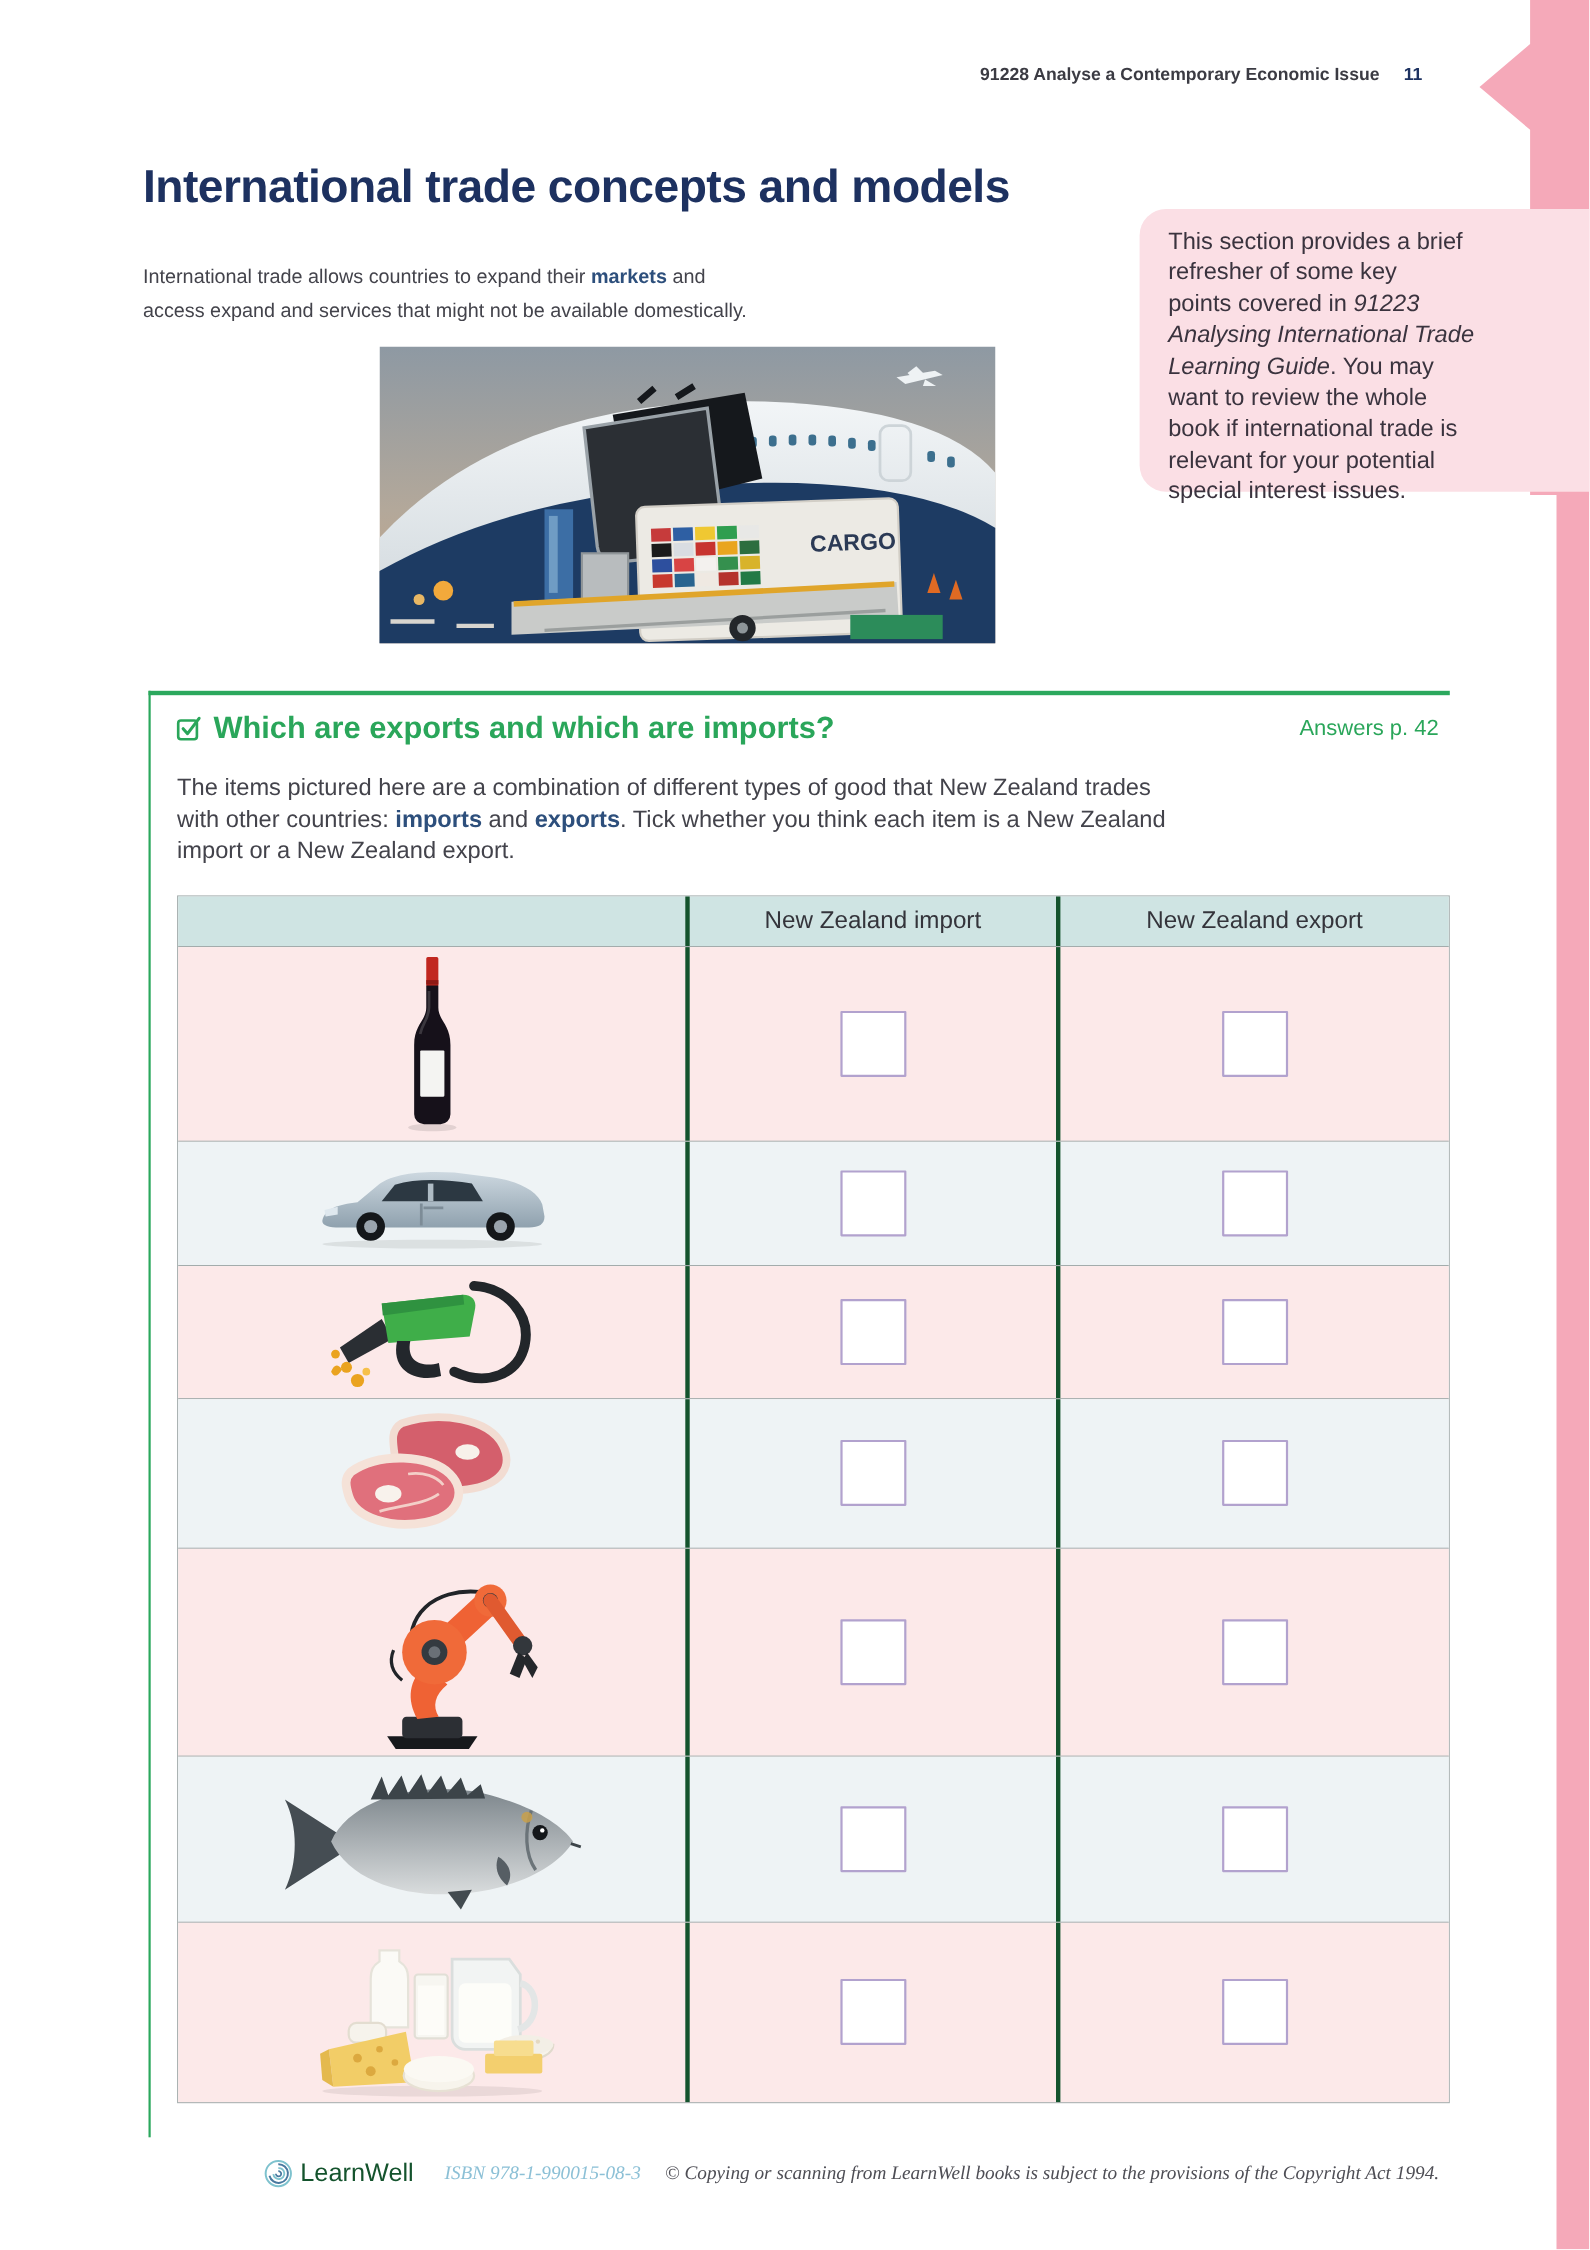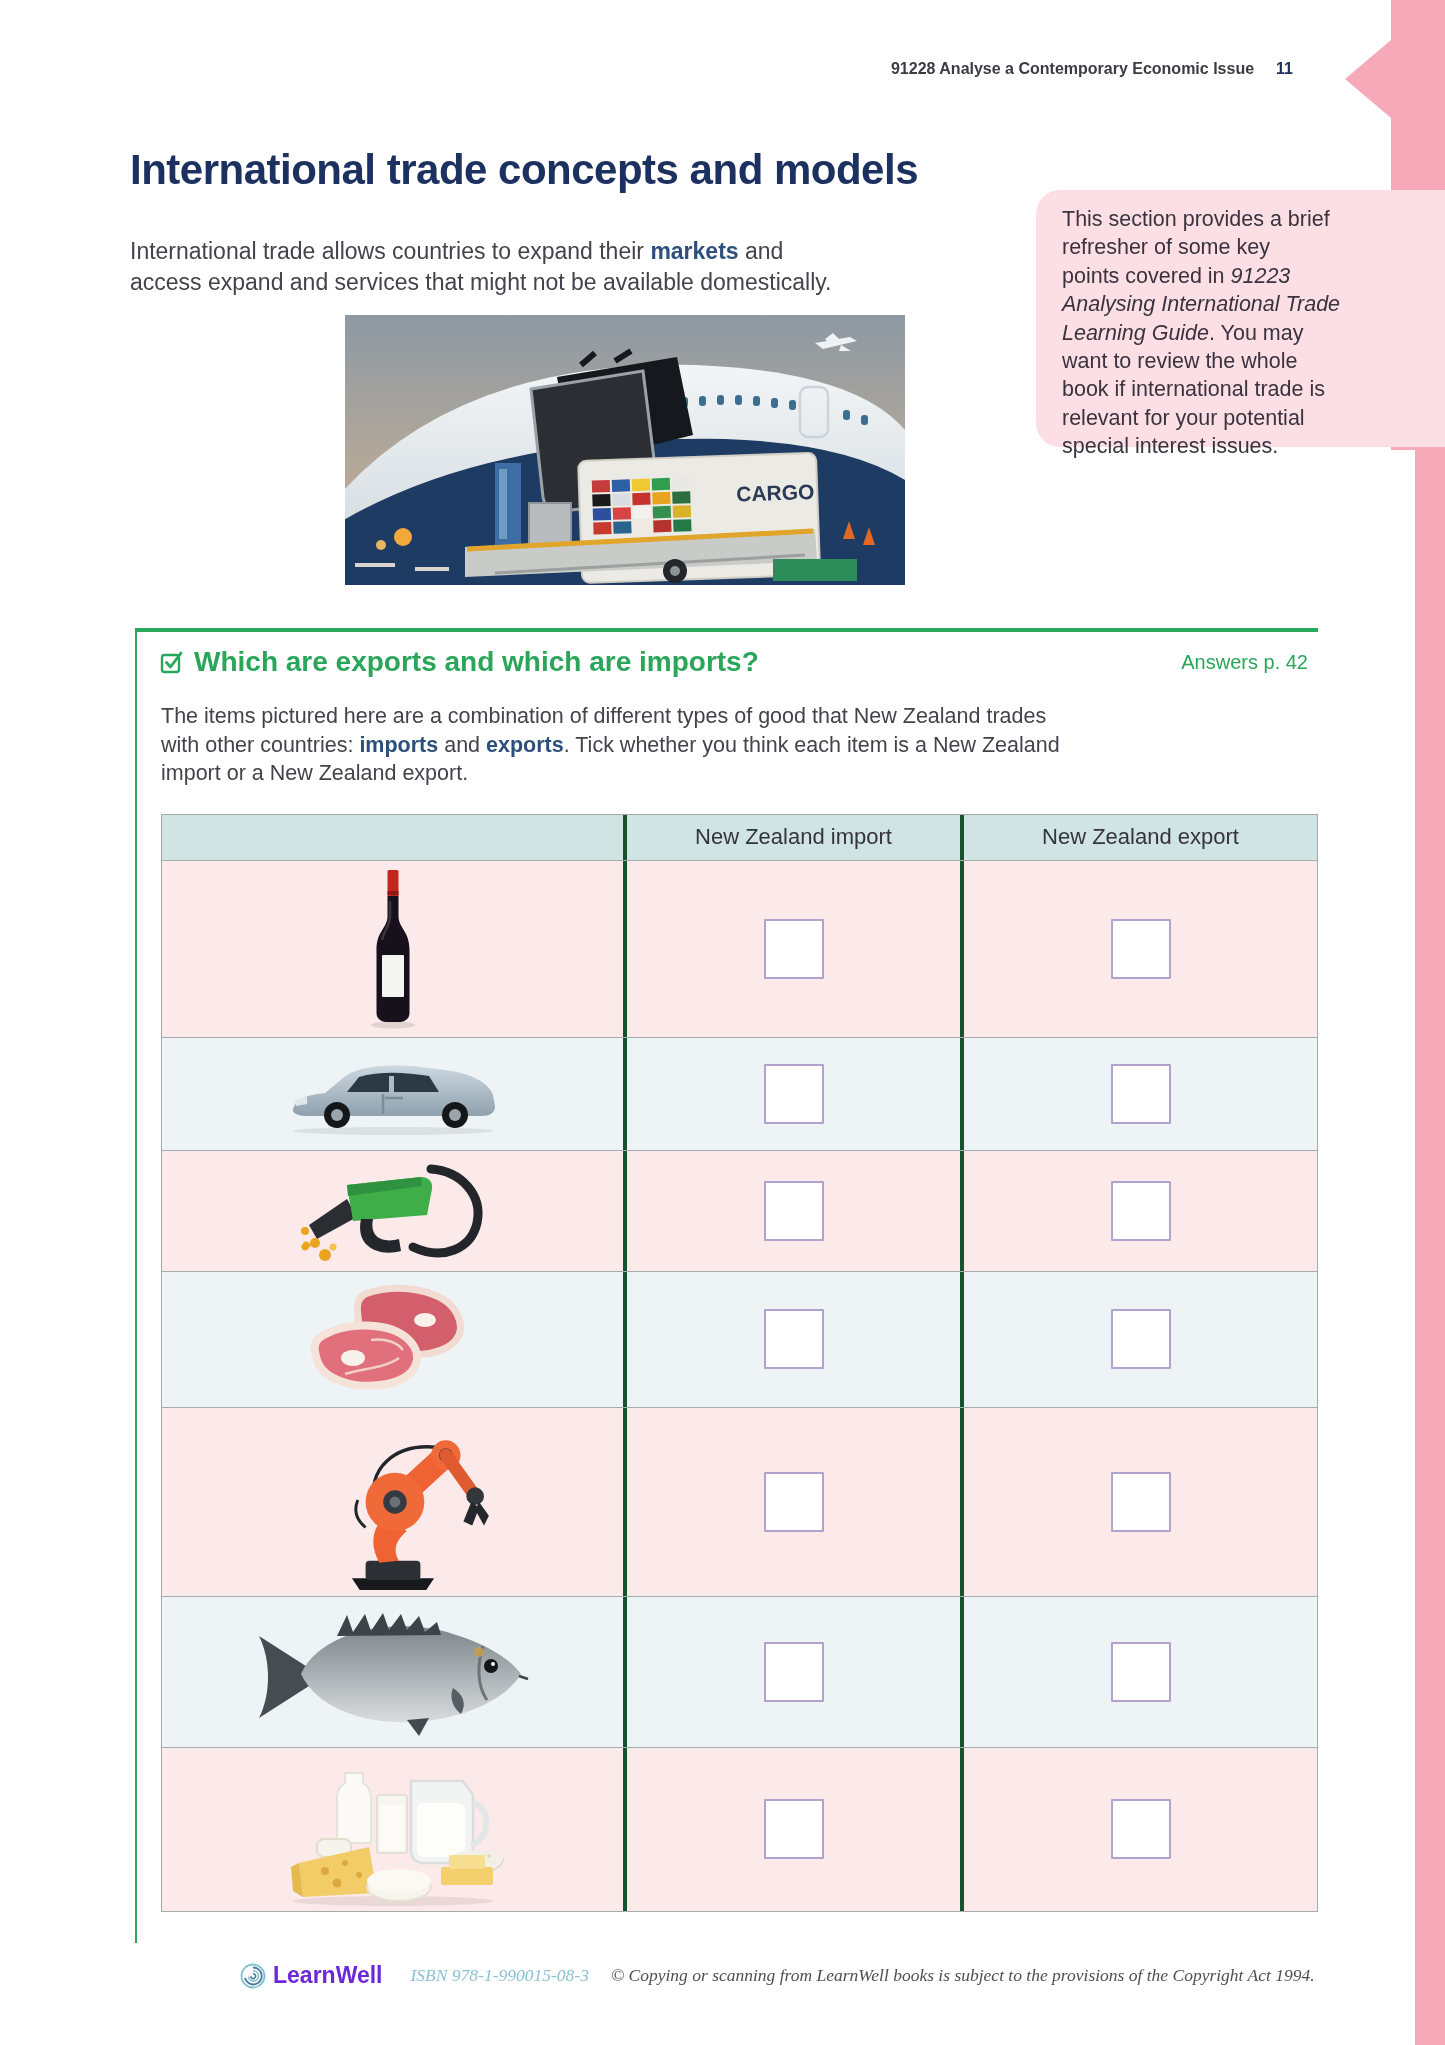--- a/index.html
+++ b/index.html
@@ -8,21 +8,21 @@
     font-family:"Liberation Sans",sans-serif;overflow:hidden;
   }
   
   .pink-strip{position:absolute;left:1415px;top:0;width:30px;height:2045px;background:#f5a9b9;z-index:1;}
   .bookmark{position:absolute;left:1340px;top:0;z-index:2;}
   
   .runhead{position:absolute;top:60px;right:152px;font-size:16px;font-weight:700;color:#3b3b43;z-index:4;}
   .runhead .pgnum{margin-left:22px;color:#1d3160;}
   
   .doc-title{position:absolute;left:130px;top:118px;font-size:42px;font-weight:700;color:#1d3160;letter-spacing:-0.5px;z-index:4;}
-  .intro{position:absolute;left:130px;top:236px;font-size:23px;line-height:31px;color:#43434b;z-index:4;}
+  .intro{position:absolute;left:130px;top:236px;font-size:18px;line-height:31px;color:#43434b;z-index:4;}
   
   .callout{
     position:absolute;left:1036px;top:190px;width:460px;height:257px;background:#fbdfe5;
     border-radius:24px 0 0 24px;z-index:3;box-sizing:border-box;padding:15px 40px 0 26px;
     font-size:21.5px;line-height:28.4px;color:#3a333e;
   }
   
   .photo{position:absolute;left:345px;top:315px;z-index:4;}
   
   .em-kw{font-weight:700;color:#2d4f7c;}
@@ -47,21 +47,21 @@
   .trow:nth-child(odd){background:#eef3f5;}
   .trow:nth-child(even){background:#fce9e9;}
   .cell{display:flex;align-items:center;justify-content:center;}
   .cell+.cell{border-left:4px solid #14532d;}
   .checkbox{
     width:60px;height:60px;background:#ffffff;border:2px solid #b2a2ce;border-radius:1px;
     padding:0;cursor:pointer;
   }
   
   .footer{position:absolute;left:240px;top:1962px;display:flex;align-items:center;z-index:4;}
-  .brand{font-size:23px;font-weight:700;color:#6d28d9;margin-left:7px;}
+  .brand{font-size:23px;font-weight:400;color:#14532d;margin-left:7px;}
   .isbn{margin-left:28px;font-family:"Liberation Serif",serif;font-style:italic;font-size:17.5px;color:#8cc0d6;}
   .copyright{margin-left:22px;font-family:"Liberation Serif",serif;font-style:italic;font-size:17.5px;color:#4e4e55;}
 </style>
 </head>
 <body>
 
 <div id="page">
 
   <div class="pink-strip"></div>
   <svg class="bookmark" width="105" height="450" viewBox="0 0 105 450">

